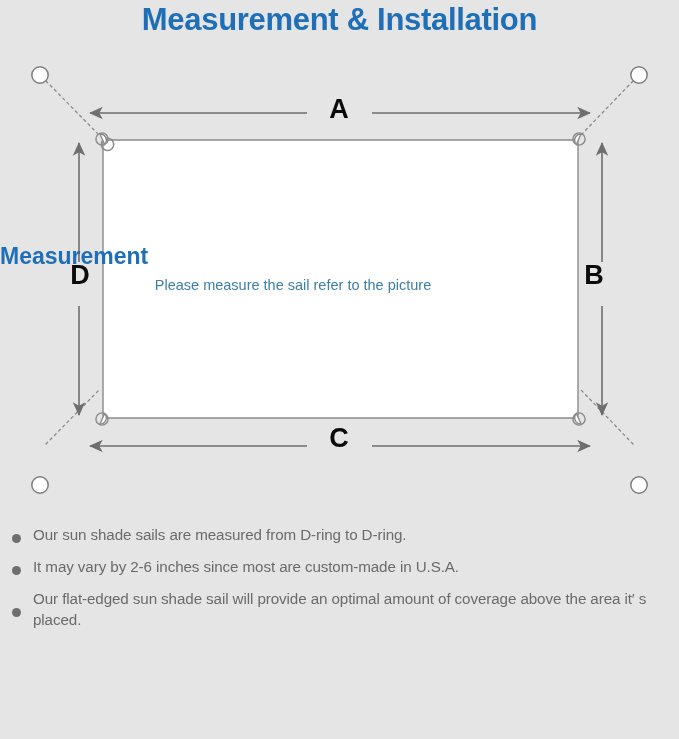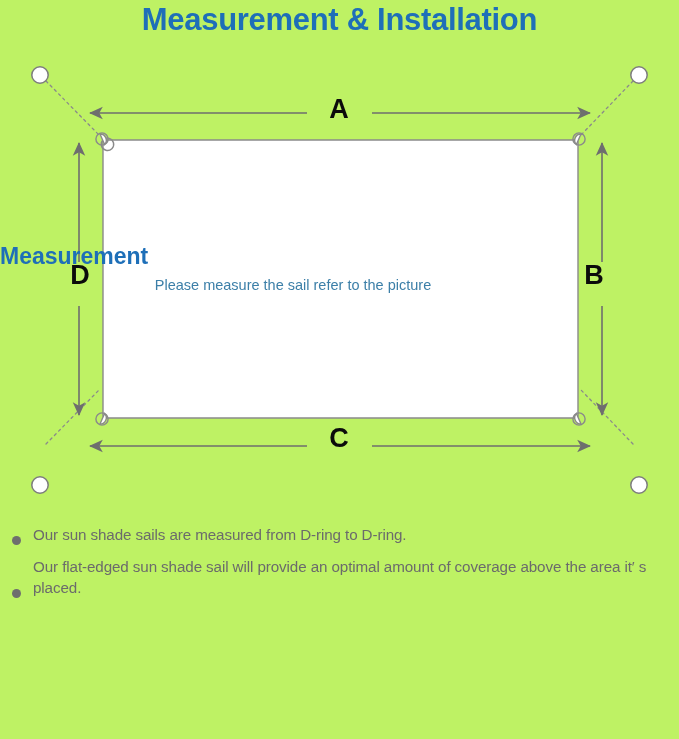--- a/index.html
+++ b/index.html
@@ -13,21 +13,21 @@
     position: relative;
     overflow: hidden;
     font-family: "Liberation Sans", sans-serif;
     -webkit-font-smoothing: antialiased;
   }
 
   .page {
     position: relative;
     width: 679px;
     height: 739px;
-    background: #bef264;
+    background: #e5e5e5;
   }
 
   
   .title {
     position: absolute;
     left: 0;
     top: 2px;
     width: 679px;
     text-align: center;
     font-family: "Liberation Sans", sans-serif;
@@ -91,21 +91,21 @@
   
   .notes {
     position: absolute;
     left: 0;
     top: 524px;
     width: 679px;
   }
   .note-row {
     position: relative;
     display: flex;
-    align-items: flex-end;
+    align-items: center;
     padding: 0 14px 0 12px;
     margin-bottom: 11px;
   }
   .note-bullet {
     flex: 0 0 auto;
     width: 9px;
     height: 9px;
     border-radius: 50%;
     background: #6e6e6e;
     margin-top: 7px;
@@ -195,17 +195,21 @@
   <div class="dim-letter dim-c">C</div>
   <div class="dim-letter dim-d">D</div>
 
   <div class="notes">
     <div class="note-row">
       <span class="note-bullet"></span>
       <span class="note-text">Our sun shade sails are measured from D-ring to D-ring.</span>
     </div>
     <div class="note-row">
       <span class="note-bullet"></span>
+      <span class="note-text">It may vary by 2-6 inches since most are custom-made in U.S.A.</span>
+    </div>
+    <div class="note-row">
+      <span class="note-bullet"></span>
       <span class="note-text">Our flat-edged sun shade sail will provide an optimal amount of coverage above the area it′ s placed.</span>
     </div>
   </div>
 
 </div>
 
 </body></html>

